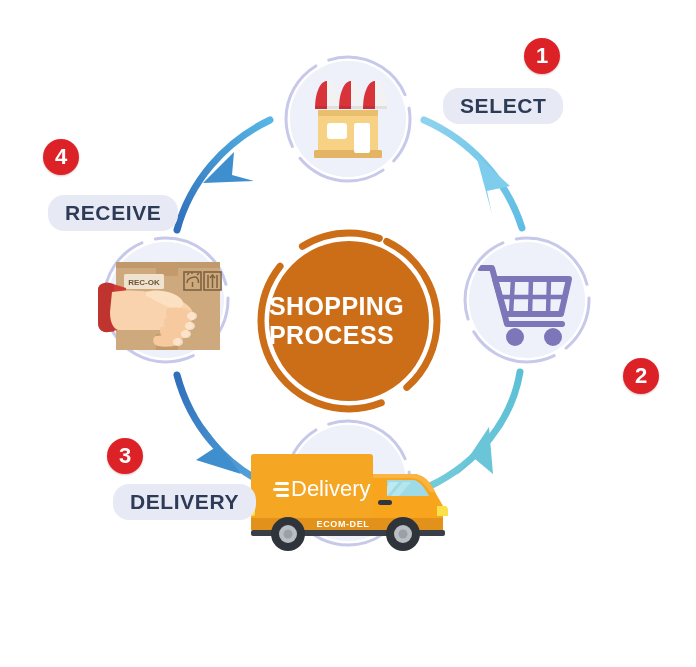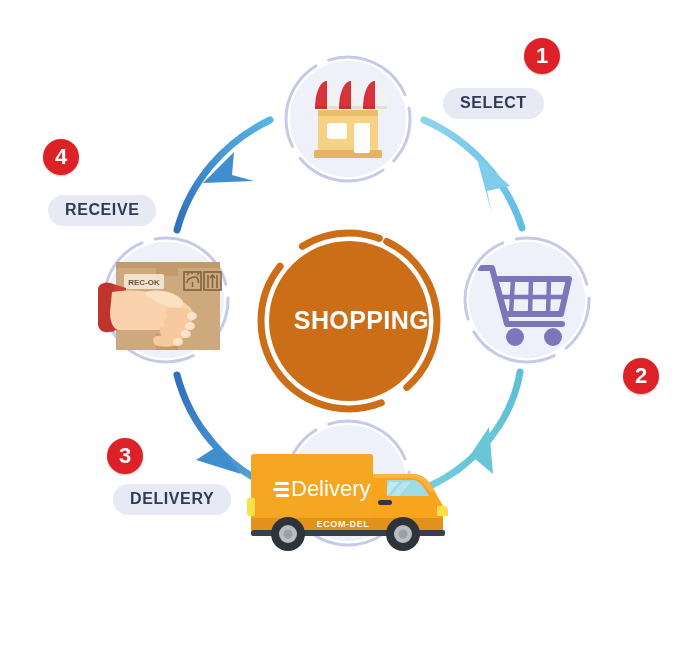--- a/index.html
+++ b/index.html
@@ -38,21 +38,21 @@
   .hub-disc {
     position: absolute;
     left: 13px;
     top: 13px;
     width: 160px;
     height: 160px;
     border-radius: 50%;
     background: #cc6d17;
     display: flex;
     flex-direction: column;
-    align-items: flex-end;
+    align-items: flex-start;
     justify-content: center;
   }
   .hub-line {
     color: #ffffff;
     font-weight: bold;
     font-size: 25px;
     letter-spacing: 0.4px;
     line-height: 1.18;
     text-align: center;
     white-space: nowrap;
@@ -84,21 +84,21 @@
   .node.n3 { left: 282px; top: 417px; }
   .node.n4 { left: 100px; top: 234px; }
 
   
   .pill {
     position: absolute;
     background: #e7e9f5;
     border-radius: 16px;
     color: #2d3b57;
     font-weight: bold;
-    font-size: 16px;
+    font-size: 21px;
     letter-spacing: 0.6px;
     padding: 7px 17px 8px 17px;
     white-space: nowrap;
     line-height: 1;
   }
   .pill.p1 { left: 443px; top: 88px; }
   .pill.p2 { left: 527px; top: 410px; }
   .pill.p3 { left: 113px; top: 484px; }
   .pill.p4 { left: 48px; top: 195px; }
 
@@ -326,20 +326,21 @@
     <text x="44" y="52" font-family="'Liberation Sans', sans-serif" font-size="22" fill="#ffffff">Delivery</text>
     <text x="96" y="83" font-family="'Liberation Sans', sans-serif" font-size="9" font-weight="bold" letter-spacing="0.6" fill="#ffffff" text-anchor="middle">ECOM-DEL</text>
   </svg>
 
   <div class="hub">
     <svg style="position:absolute;left:0;top:0;width:186px;height:186px" viewBox="0 0 186 186" xmlns="http://www.w3.org/2000/svg">
       <circle cx="93" cy="93" r="88" fill="none" stroke="#cc6d17" stroke-width="7" stroke-linecap="round" stroke-dasharray="175 30 230 30 80 8" stroke-dashoffset="100"></circle>
     </svg>
     <div class="hub-disc">
       <div class="hub-line">SHOPPING</div>
+      <div class="hub-line">PROCESS</div>
     </div>
   </div>
 
   <div class="badge b1">1</div>
   <div class="pill p1">SELECT</div>
 
   <div class="badge b2">2</div>
 
   <div class="badge b3">3</div>
   <div class="pill p3">DELIVERY</div>

